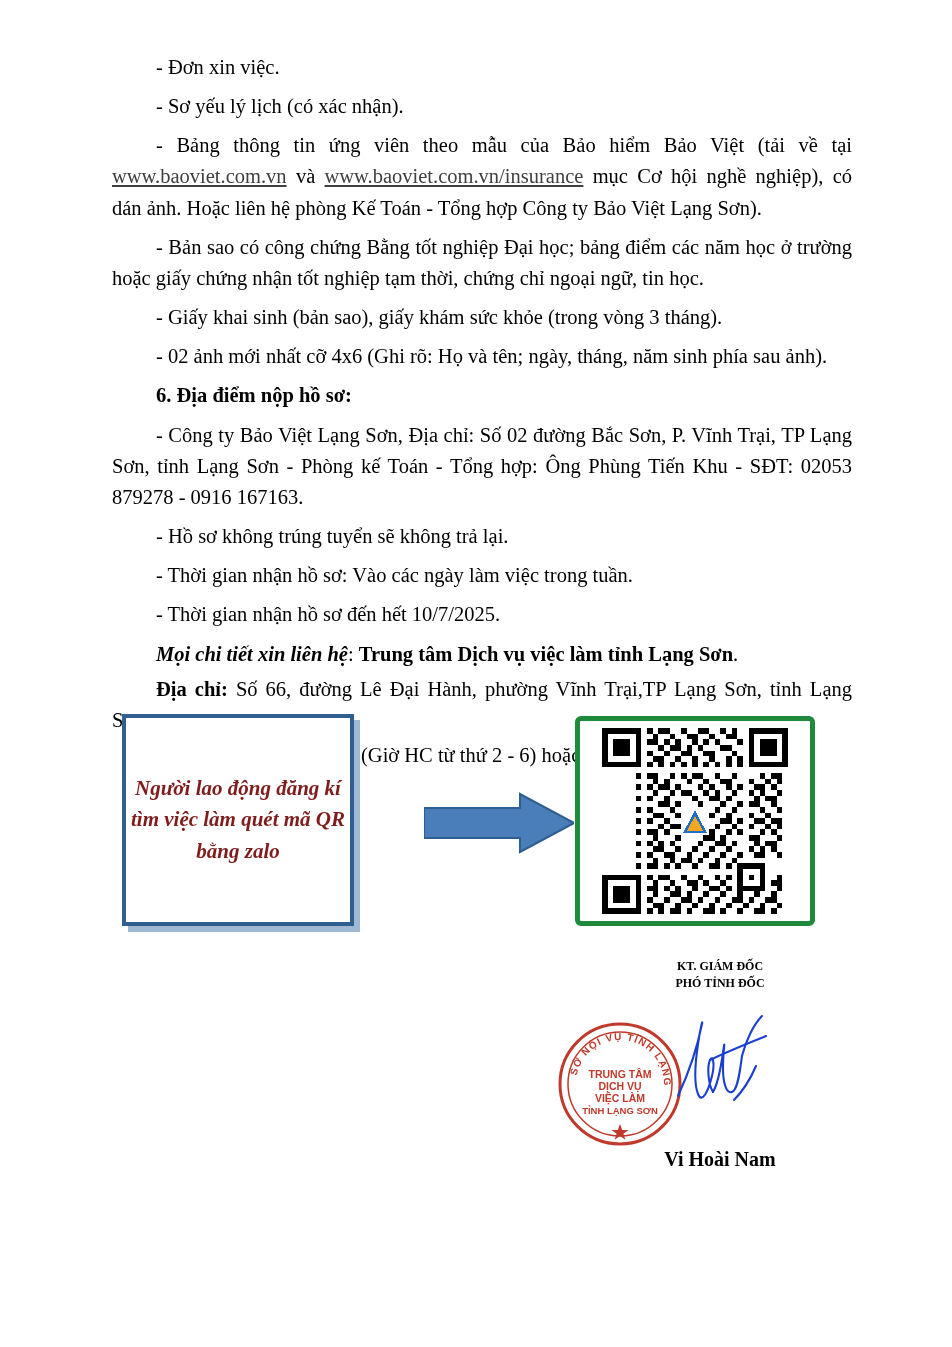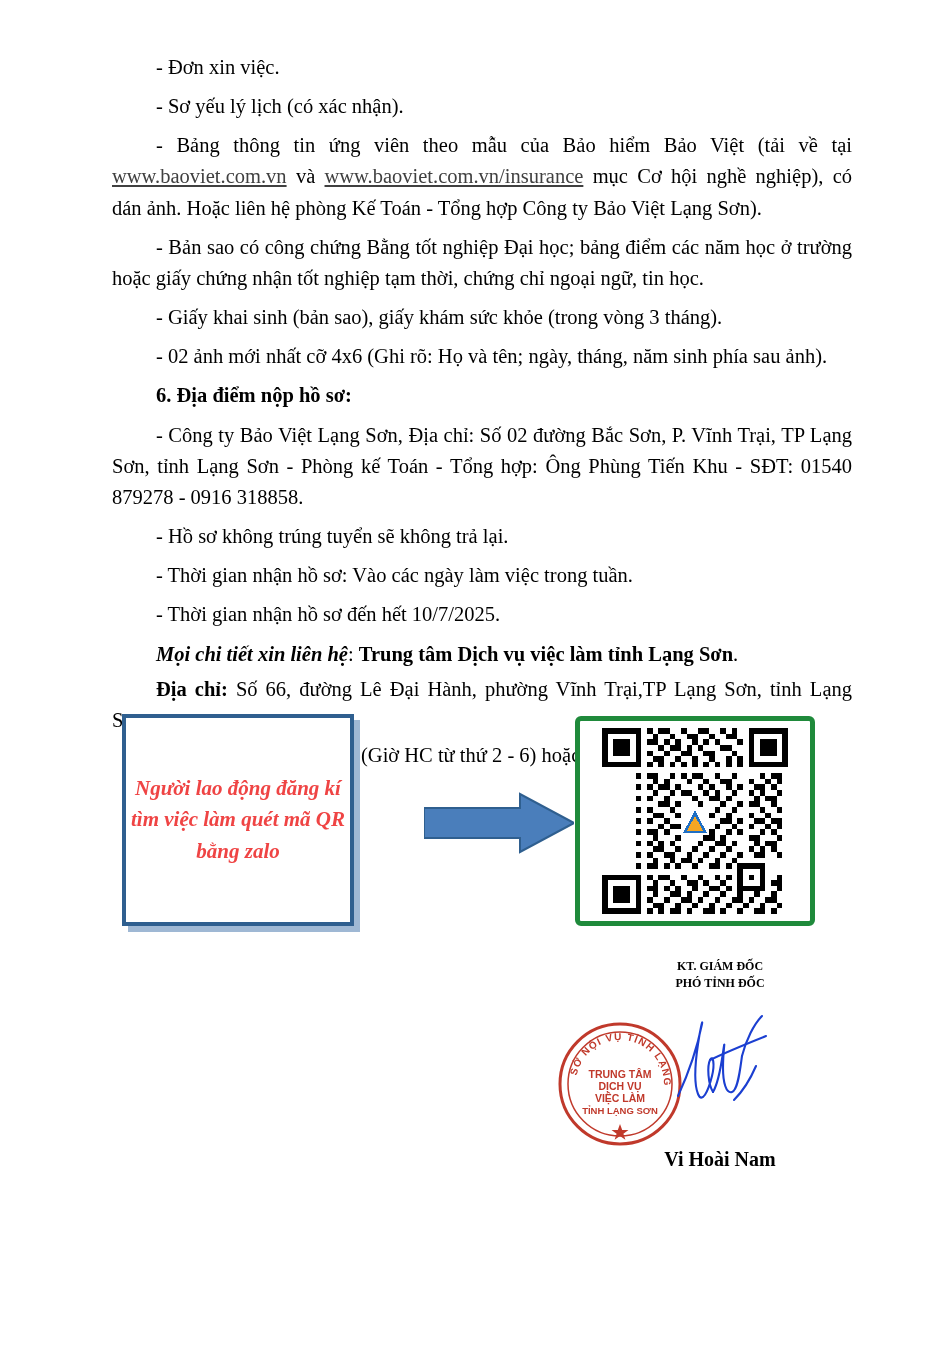--- a/index.html
+++ b/index.html
@@ -66,21 +66,21 @@
     align-items: center;
     justify-content: center;
   }
   .zalo-box .inner {
     font-family: "Liberation Serif", serif;
     font-weight: bold;
     font-style: italic;
     font-size: 21px;
     line-height: 1.5;
     text-align: center;
-    color: #ef4444;
+    color: #7f1d1d;
   }
   .arrow {
     position: absolute;
     left: 312px;
     top: 86px;
     width: 150px;
     height: 62px;
   }
   .qr-frame {
     position: absolute;
@@ -169,21 +169,21 @@
 
     <p class="para">- Giấy khai sinh (bản sao), giấy khám sức khỏe (trong vòng 3 tháng).</p>
     <div class="gap-sm"></div>
 
     <p class="para">- 02 ảnh mới nhất cỡ 4x6 (Ghi rõ: Họ và tên; ngày, tháng, năm sinh phía sau ảnh).</p>
     <div class="gap-sm"></div>
 
     <p class="para heading">6. Địa điểm nộp hồ sơ:</p>
     <div class="gap-sm"></div>
 
-    <p class="para">- Công ty Bảo Việt Lạng Sơn, Địa chỉ: Số 02 đường Bắc Sơn, P. Vĩnh Trại, TP Lạng Sơn, tỉnh Lạng Sơn - Phòng kế Toán  - Tổng hợp: Ông Phùng Tiến Khu - SĐT: 01540 879278 - 0916 318858.</p>
+    <p class="para">- Công ty Bảo Việt Lạng Sơn, Địa chỉ: Số 02 đường Bắc Sơn, P. Vĩnh Trại, TP Lạng Sơn, tỉnh Lạng Sơn - Phòng kế Toán  - Tổng hợp: Ông Phùng Tiến Khu - SĐT: 02053 879278 - 0916 167163.</p>
     <div class="gap-sm"></div>
 
     <p class="para">- Hồ sơ không trúng tuyển sẽ không trả lại.</p>
     <div class="gap-sm"></div>
 
     <p class="para">- Thời gian nhận hồ sơ: Vào các ngày làm việc trong tuần.</p>
     <div class="gap-sm"></div>
 
     <p class="para">- Thời gian nhận hồ sơ đến hết 10/7/2025.</p>
     <div class="gap-sm"></div>

